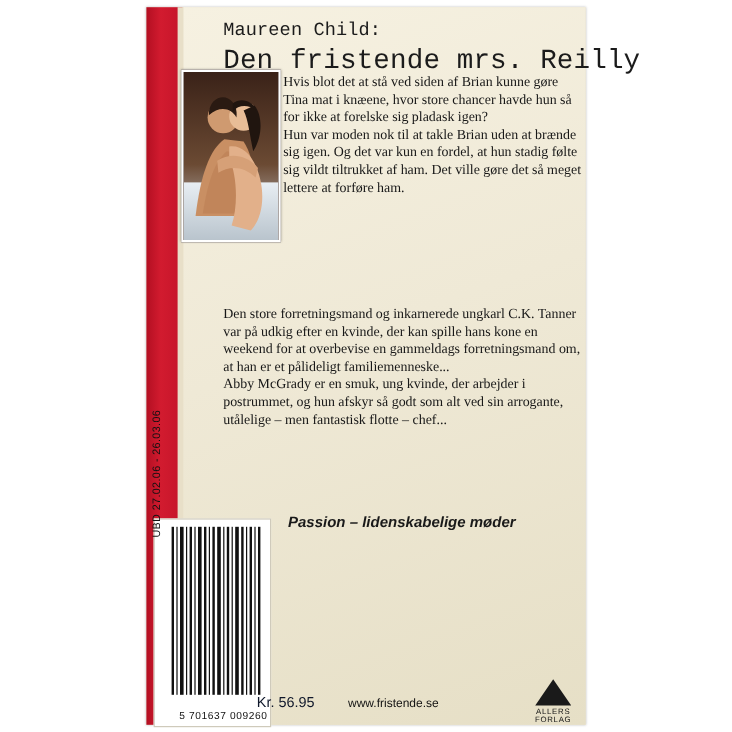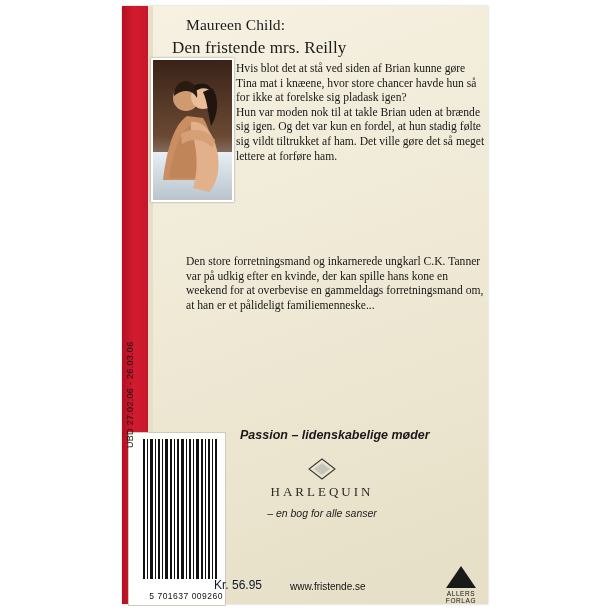--- a/index.html
+++ b/index.html
@@ -59,28 +59,28 @@
     left: 153px;
     top: 6px;
     width: 335px;
     height: 598px;
     background: linear-gradient(160deg, #f6f1e1 0%, #efe9d6 45%, #e6dfc6 100%);
   }
 
   
   .authorline {
     position: absolute;
-    font-family: Liberation Serif, serif;
+    font-family: Liberation Mono, monospace;
     color: #1b1b1b;
     font-size: 15.5px;
     font-weight: 400;
     letter-spacing: 0.1px;
   }
   .title1-a { left: 186px; top: 16px; }
-  .title1-b { left: 172px; top: 38px; font-size: 17px; }
+  .title1-b { left: 186px; top: 38px; font-size: 23px; }
 
   .blurb {
     position: absolute;
     color: #171717;
     font-size: 11.6px;
     line-height: 14.6px;
     text-align: left;
   }
   .blurb1 {
     left: 236px;
@@ -285,32 +285,25 @@
   </div>
 
   <div class="blurb blurb1">
     <p>Hvis blot det at stå ved siden af Brian kunne gøre Tina mat i knæene, hvor store chancer havde hun så for ikke at forelske sig pladask igen?</p>
     <p>Hun var moden nok til at takle Brian uden at brænde sig igen. Og det var kun en fordel, at hun stadig følte sig vildt tiltrukket af ham. Det ville gøre det så meget lettere at forføre ham.</p>
   </div>
 
 
   <div class="blurb blurb2">
     <p>Den store forretningsmand og inkarnerede ungkarl C.K. Tanner var på udkig efter en kvinde, der kan spille hans kone en weekend for at overbevise en gammeldags forretningsmand om, at han er et pålideligt familiemenneske...</p>
+    <p>Abby McGrady er en smuk, ung kvinde, der arbejder i postrummet, og hun afskyr så godt som alt ved sin arrogante, utålelige – men fantastisk flotte – chef...</p>
   </div>
 
   <div class="tagline">Passion – lidenskabelige møder</div>
 
-  <div class="logo">
-    <svg class="mark" width="34" height="22" viewBox="0 0 34 22" xmlns="http://www.w3.org/2000/svg">
-      <path d="M17 1 L30 11 L17 21 L4 11 Z" fill="none" stroke="#3a3a3a" stroke-width="1.1"></path>
-      <path d="M17 5 L25 11 L17 17 L9 11 Z" fill="#9aa0a6" opacity="0.45"></path>
-    </svg>
-    <span class="word">HARLEQUIN</span>
-    <span class="sub">– en bog for alle sanser</span>
-  </div>
 
   <div class="barcode-box">
     <div class="barcode-bars">
       <span style="left:0px;width:2px"></span>
       <span style="left:4px;width:1px"></span>
       <span style="left:7px;width:3px"></span>
       <span style="left:12px;width:1px"></span>
       <span style="left:15px;width:2px"></span>
       <span style="left:19px;width:1px"></span>
       <span style="left:22px;width:3px"></span>

